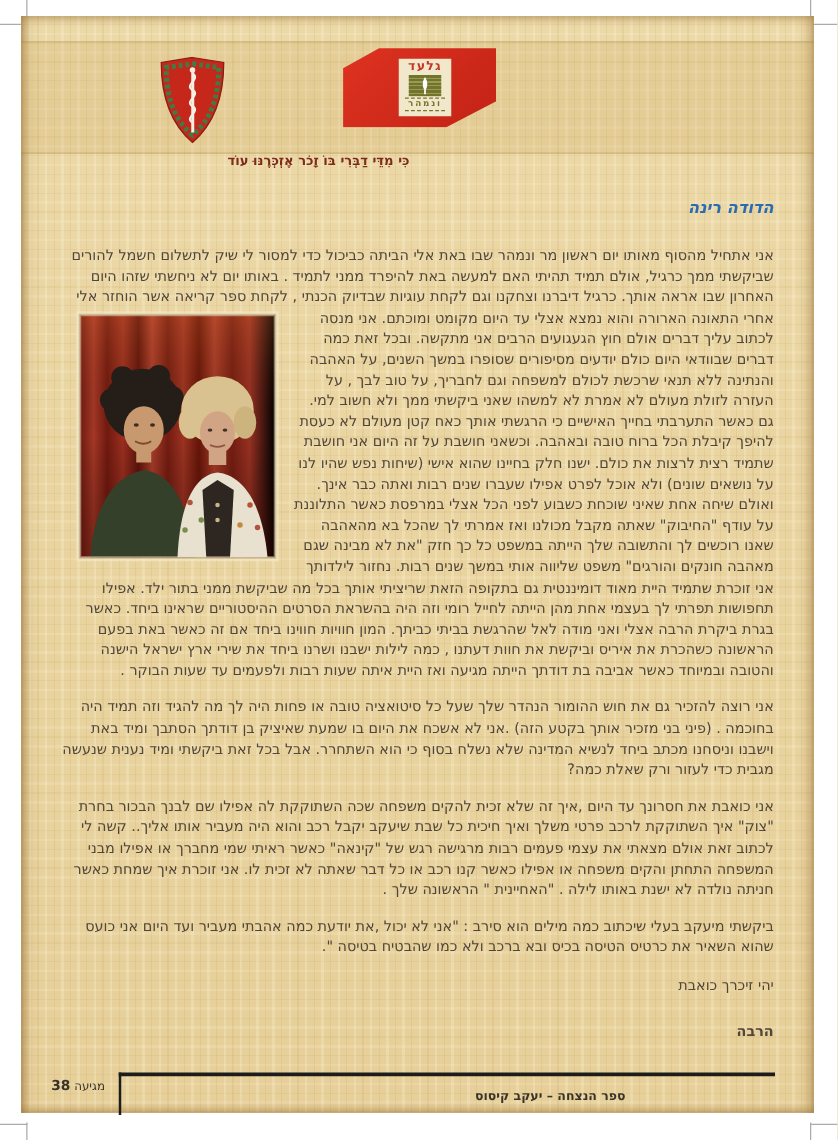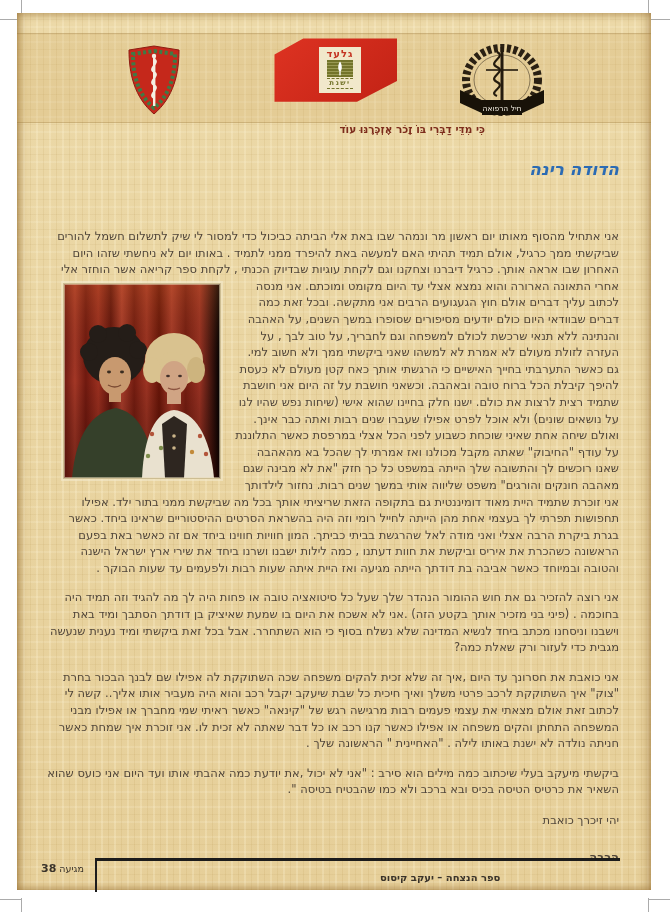--- a/index.html
+++ b/index.html
@@ -47,32 +47,32 @@
     width:26px;height:17px;margin:1px 0;
     background:repeating-linear-gradient(0deg,#73742b 0 2px,#9a9a55 2px 3px);
     display:flex;align-items:center;justify-content:center;
   }
   .flag-word-bottom{
     color:#73742b;font-size:7px;line-height:9px;letter-spacing:1.5px;font-weight:bold;
     border-top:1px dashed #73742b;border-bottom:1px dashed #73742b;padding:0 2px;
   }
   
   .verse{
-    position:absolute;left:198px;top:110px;width:270px;text-align:right;
+    position:absolute;left:165px;top:110px;width:270px;text-align:left;
     color:#7d2c1c;font-weight:bold;font-size:10.5px;direction:rtl;
   }
   .title{
     position:absolute;right:32px;top:146px;margin:0;
-    color:#2b6bb4;font-size:17px;font-weight:bold;font-style:italic;direction:rtl;
+    color:#2b6bb4;font-size:13px;font-weight:bold;font-style:italic;direction:rtl;
   }
   
   .bodytext{
     position:absolute;right:32px;left:30px;top:183px;
     direction:rtl;text-align:right;
-    color:#51463a;font-size:11.5px;line-height:16.6px;margin-top:32px;
+    color:#51463a;font-size:11.5px;line-height:16.6px;
   }
   .bodytext p{margin:0 0 13px 0;}
   .photo-wrap{
     float:left;width:156px;height:194px;margin:5px 14px 6px 16px;
     border:1px solid #cdbd92;box-shadow:0 0 0 2px rgba(244,234,204,.6);
     display:block;
   }
   .photo-wrap svg{display:block;}
   .closing{margin-top:14px !important;}
   .signature{margin-top:20px !important;font-weight:600;}
@@ -117,37 +117,24 @@
 
   <div class="flag">
     <div class="flag-box">
       <span class="flag-word-top">גלעד</span>
       <span class="green-box">
         <svg width="12" height="15" viewBox="0 0 12 15" xmlns="http://www.w3.org/2000/svg">
           <path d="M6 0.5 C3.6 4 3.6 8.5 6 11.5 C8.4 8.5 8.4 4 6 0.5 Z" fill="#ffffff"></path>
           <rect x="5.3" y="11" width="1.4" height="3.4" fill="#ffffff"></rect>
         </svg>
       </span>
-      <span class="flag-word-bottom">ישנת</span>
+      <span class="flag-word-bottom">ונמהר</span>
     </div>
   </div>
 
-  <div class="emblem-right">
-    <svg width="100" height="88" viewBox="0 0 100 88" xmlns="http://www.w3.org/2000/svg">
-      <ellipse cx="50" cy="40" rx="36" ry="32" fill="none" stroke="#2a2013" stroke-width="8" stroke-dasharray="4 2.6"></ellipse>
-      <ellipse cx="50" cy="40" rx="28" ry="25" fill="none" stroke="#2a2013" stroke-width="1" opacity="0.5"></ellipse>
-      <line x1="50" y1="7" x2="50" y2="60" stroke="#241b0e" stroke-width="3"></line>
-      <path d="M45 12 c10 5 -10 10 0 15 c10 5 -10 10 0 15 c10 5 -10 10 0 14" fill="none" stroke="#241b0e" stroke-width="2.2"></path>
-      <line x1="34" y1="30" x2="66" y2="30" stroke="#241b0e" stroke-width="1.6"></line>
-      <polygon points="8,50 34,62 34,75 8,63" fill="#181208"></polygon>
-      <polygon points="92,50 66,62 66,75 92,63" fill="#181208"></polygon>
-      <polygon points="30,60 70,60 70,75 30,75" fill="#181208"></polygon>
-      <text x="50" y="70.5" text-anchor="middle" font-size="7.5" fill="#f5f1e6" font-family="DejaVu Sans, sans-serif" direction="rtl">חיל הרפואה</text>
-    </svg>
-  </div>
 
   <div class="verse">כִּי מִדֵּי דַבְּרִי בּוֹ זָכֹר אֶזְכְּרֶנּוּ עוֹד</div>
 
   <h1 class="title">הדודה רינה</h1>
 
   <div class="bodytext">
     <p>
       <span>אני אתחיל מהסוף מאותו יום ראשון מר ונמהר שבו באת אלי הביתה כביכול כדי למסור לי שיק לתשלום חשמל להורים שביקשתי ממך כרגיל, אולם תמיד תהיתי האם למעשה באת להיפרד ממני לתמיד . באותו יום לא ניחשתי שזהו היום האחרון שבו אראה אותך. כרגיל דיברנו וצחקנו וגם לקחת עוגיות שבדיוק הכנתי , לקחת ספר קריאה אשר הוחזר אלי אחרי התאונה הארורה והוא נמצא אצלי עד היום</span>
       <span class="photo-wrap">
         <svg width="156" height="194" viewBox="0 0 156 194" xmlns="http://www.w3.org/2000/svg">
@@ -208,21 +195,21 @@
           <circle cx="110" cy="152" r="1.8" fill="#cbb489"></circle>
             <circle cx="110" cy="164" r="1.8" fill="#cbb489"></circle>
           <rect x="103" y="108" width="14" height="12" fill="#d0a484"></rect>
           <rect width="156" height="194" fill="none" stroke="#e9ddba" stroke-width="2" opacity="0.55"></rect>
         </svg>
       </span>
       <span>מקומט ומוכתם. אני מנסה לכתוב עליך דברים אולם חוץ הגעגועים הרבים אני מתקשה. ובכל זאת כמה דברים שבוודאי היום כולם יודעים מסיפורים שסופרו במשך השנים, על האהבה והנתינה ללא תנאי שרכשת לכולם למשפחה וגם לחבריך, על טוב לבך , על העזרה לזולת מעולם לא אמרת לא למשהו שאני ביקשתי ממך ולא חשוב למי. גם כאשר התערבתי בחייך האישיים כי הרגשתי אותך כאח קטן מעולם לא כעסת להיפך קיבלת הכל ברוח טובה ובאהבה. וכשאני חושבת על זה היום אני חושבת שתמיד רצית לרצות את כולם. ישנו חלק בחיינו שהוא אישי (שיחות נפש שהיו לנו על נושאים שונים) ולא אוכל לפרט אפילו שעברו שנים רבות ואתה כבר אינך. ואולם שיחה אחת שאיני שוכחת כשבוע לפני הכל אצלי במרפסת כאשר התלוננת על עודף "החיבוק" שאתה מקבל מכולנו ואז אמרתי לך שהכל בא מהאהבה שאנו רוכשים לך והתשובה שלך הייתה במשפט כל כך חזק "את לא מבינה שגם מאהבה חונקים והורגים" משפט שליווה אותי במשך שנים רבות. נחזור לילדותך אני זוכרת שתמיד היית מאוד דומיננטית גם בתקופה הזאת שריציתי אותך בכל מה שביקשת ממני בתור ילד. אפילו תחפושות תפרתי לך בעצמי אחת מהן הייתה לחייל רומי וזה היה בהשראת הסרטים ההיסטוריים שראינו ביחד. כאשר בגרת ביקרת הרבה אצלי ואני מודה לאל שהרגשת בביתי כביתך. המון חוויות חווינו ביחד אם זה כאשר באת בפעם הראשונה כשהכרת את איריס וביקשת את חוות דעתנו , כמה לילות ישבנו ושרנו ביחד את שירי ארץ ישראל הישנה והטובה ובמיוחד כאשר אביבה בת דודתך הייתה מגיעה ואז היית איתה שעות רבות ולפעמים עד שעות הבוקר .</span>
     </p>
     <p>אני רוצה להזכיר גם את חוש ההומור הנהדר שלך שעל כל סיטואציה טובה או פחות היה לך מה להגיד וזה תמיד היה בחוכמה . (פיני בני מזכיר אותך בקטע הזה) .אני לא אשכח את היום בו שמעת שאיציק בן דודתך הסתבך ומיד באת וישבנו וניסחנו מכתב ביחד לנשיא המדינה שלא נשלח בסוף כי הוא השתחרר. אבל בכל זאת ביקשתי ומיד נענית שנעשה מגבית כדי לעזור ורק שאלת כמה?</p>
     <p>אני כואבת את חסרונך עד היום ,איך זה שלא זכית להקים משפחה שכה השתוקקת לה אפילו שם לבנך הבכור בחרת "צוק" איך השתוקקת לרכב פרטי משלך ואיך חיכית כל שבת שיעקב יקבל רכב והוא היה מעביר אותו אליך.. קשה לי לכתוב זאת אולם מצאתי את עצמי פעמים רבות מרגישה רגש של "קינאה" כאשר ראיתי שמי מחברך או אפילו מבני המשפחה התחתן והקים משפחה או אפילו כאשר קנו רכב או כל דבר שאתה לא זכית לו. אני זוכרת איך שמחת כאשר חניתה נולדה לא ישנת באותו לילה . "האחיינית " הראשונה שלך .</p>
-    <p>ביקשתי מיעקב בעלי שיכתוב כמה מילים הוא סירב : "אני לא יכול ,את יודעת כמה אהבתי אותו ועד היום אני כועס שהוא השאיר את כרטיס הטיסה בכיס ובא ברכב ולא כמו שהבטיח בטיסה ".</p>
+    <p>ביקשתי מיעקב בעלי שיכתוב כמה מילים הוא סירב : "אני לא יכול ,את יודעת כמה אהבתי מעביר ועד היום אני כועס שהוא השאיר את כרטיס הטיסה בכיס ובא ברכב ולא כמו שהבטיח בטיסה ".</p>
     <p class="closing">יהי זיכרך כואבת</p>
     <p class="signature">הרבה</p>
   </div>
 
   <div class="footer-rule"></div>
   <div class="footer-tick"></div>
   <div class="page-num">
     <span>מגיעה</span>
     <b>38</b>
   </div>

